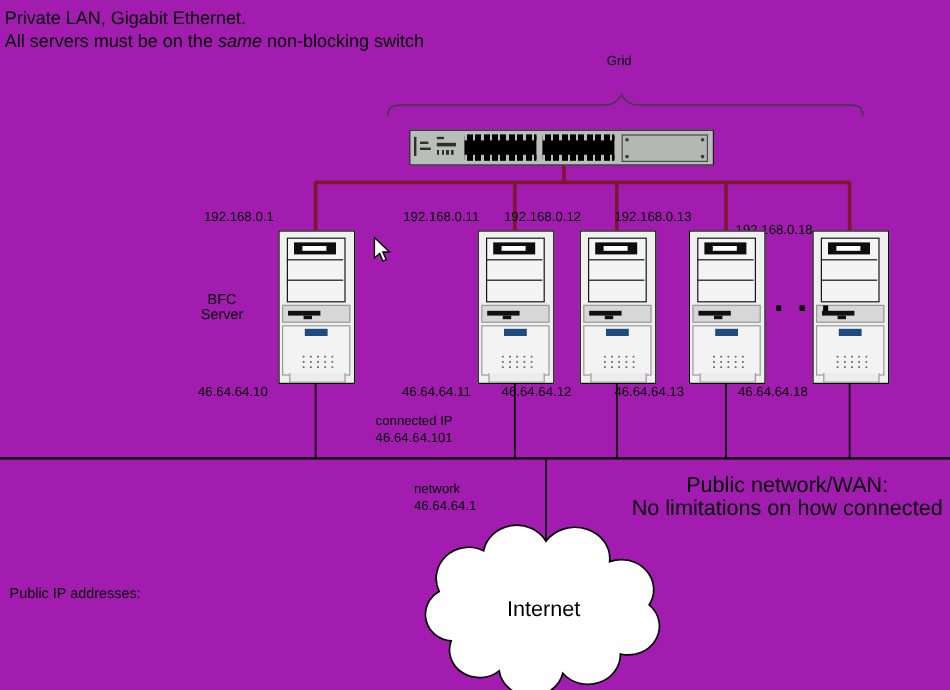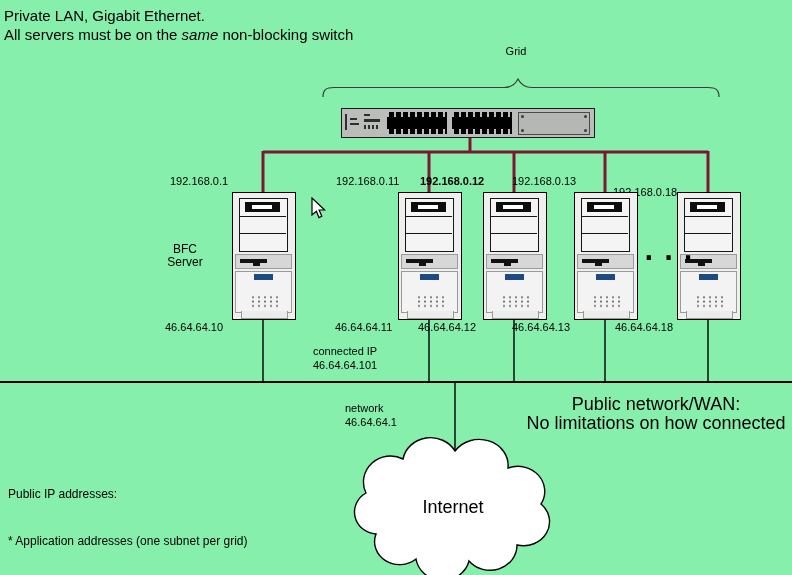--- a/index.html
+++ b/index.html
@@ -1,16 +1,16 @@
 <!DOCTYPE html>
 <html style="--maroon: #7c1733; --badge: #1d4b7f;"><head>
 <meta charset="utf-8">
 <style>
   html,body{margin:0;padding:0;background:#fff;}
-  #page{position:relative;width:792px;height:575px;background:#86efac;overflow:hidden;
+  #page{position:relative;width:792px;height:575px;background:#a21caf;overflow:hidden;
         font-family:"Liberation Sans","DejaVu Sans",sans-serif;color:#000;}
   .abs{position:absolute;}
   svg.layer{position:absolute;left:0;top:0;width:792px;height:575px;}
 
   
   .hdr{font-size:15px;line-height:19px;}
   .ip{font-size:11px;white-space:nowrap;}
   .right{text-align:left;}
   .center{text-align:center;}
   .small{font-size:11px;line-height:14px;}
@@ -117,21 +117,21 @@
     <div class="swpanel">
       <div class="screw" style="left:2px;top:2px;"></div>
       <div class="screw" style="right:2px;top:2px;"></div>
       <div class="screw" style="left:2px;bottom:2px;"></div>
       <div class="screw" style="right:2px;bottom:2px;"></div>
     </div>
   </div>
 
   <div class="abs ip right" style="right:532px;top:175px;width:90px;">192.168.0.1</div>
   <div class="abs ip right" style="right:366px;top:175px;width:90px;">192.168.0.11</div>
-  <div class="abs ip right" style="right:282px;top:175px;width:90px;font-weight:bold;">192.168.0.12</div>
+  <div class="abs ip right" style="right:282px;top:175px;width:90px;">192.168.0.12</div>
   <div class="abs ip right" style="right:190px;top:175px;width:90px;">192.168.0.13</div>
   <div class="abs ip right" style="right:89px;top:186px;width:90px;">192.168.0.18</div>
 
   <div class="abs mid center" style="left:150px;top:243px;width:70px;">
     <div>BFC</div>
     <div>Server</div>
   </div>
 
   <div class="server" style="left:232px;">
     <div class="bays">
@@ -238,19 +238,18 @@
 
   <div class="abs big center" style="left:520px;top:395px;width:272px;">
     <div>Public network/WAN:</div>
     <div>No limitations on how connected</div>
   </div>
 
   <div class="abs big center" style="left:397px;top:498px;width:112px;">Internet</div>
 
   <div class="abs notes" style="left:8px;top:455px;">
     <div>Public IP addresses:</div>
-    <div>* Application addresses (one subnet per grid)</div>
     
     
     
   </div>
 
 </div>
 
 </body></html>

